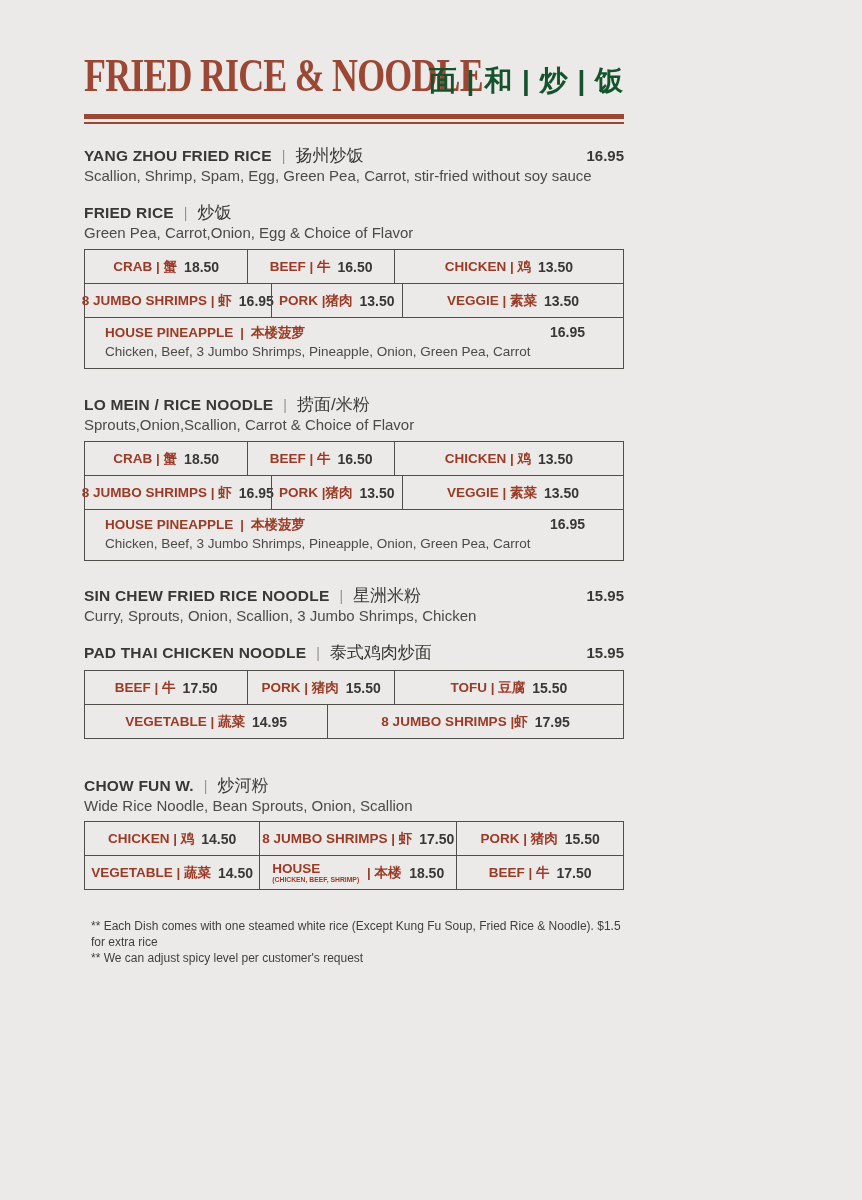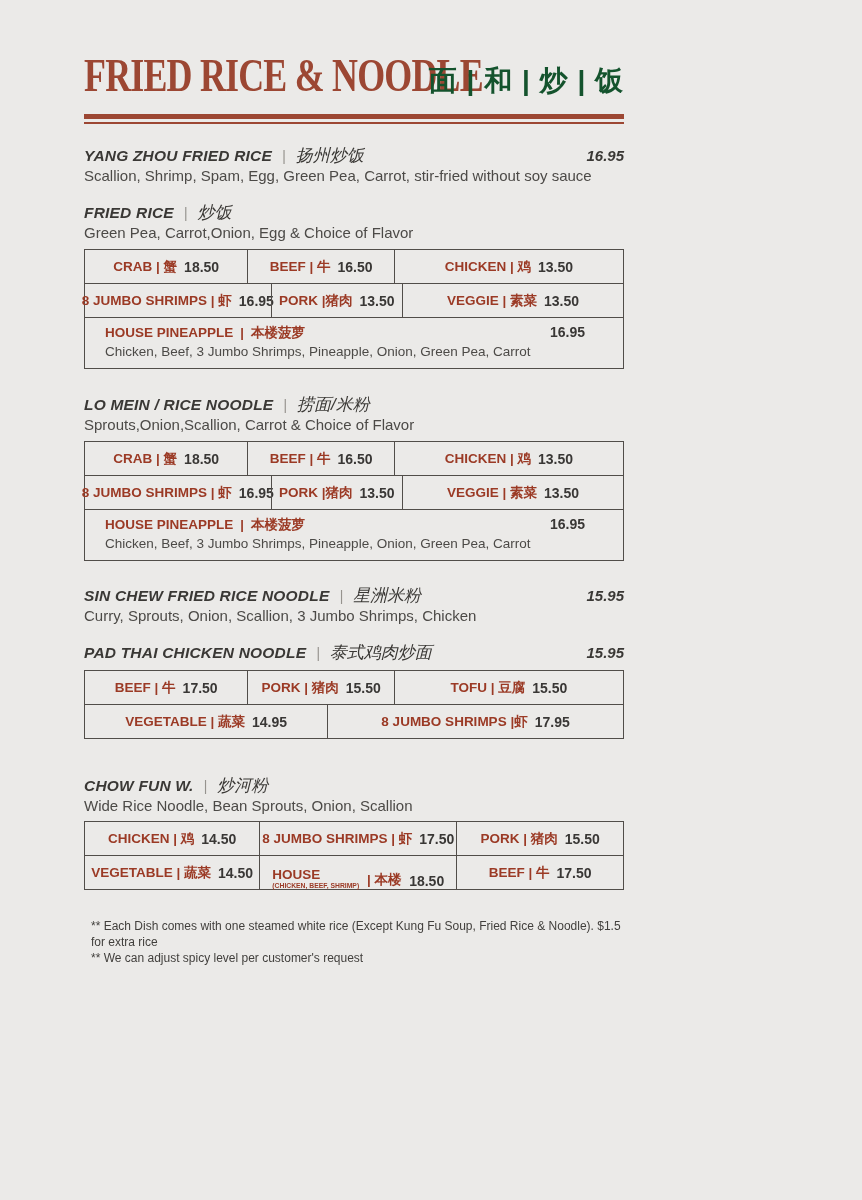--- a/index.html
+++ b/index.html
@@ -23,21 +23,21 @@
   }
   .hdr-zh{
     position:absolute;right:0;bottom:0;
     font-size:28px;font-weight:bold;color:#14532d;letter-spacing:1px;
     line-height:32px;white-space:nowrap;
   }
   .rule-thick{height:5px;background:#9c4733;margin-top:17px;}
   .rule-thin{height:2px;background:#9c4733;margin-top:3px;}
 
   
-  .dish-head{display:flex;align-items:flex-end;line-height:22px;font-style:italic;}
+  .dish-head{display:flex;align-items:flex-end;line-height:22px;}
   .d-en{font-size:15.5px;font-weight:bold;color:#3a3835;letter-spacing:0.2px;white-space:nowrap;}
   .d-sep{color:#96938e;font-size:14px;margin:0 10px;}
   .d-zh{font-size:17px;color:#3a3835;white-space:nowrap;}
   .d-price{margin-left:auto;font-size:15px;font-weight:bold;color:#3a3835;}
   .dish-desc{font-size:15px;color:#4c4a47;line-height:18px;}
 
   
   .mtable{border:1.5px solid #514d49;}
   .trow{display:flex;}
   .trow + .trow{border-top:1.5px solid #514d49;}
@@ -46,21 +46,21 @@
   .red{color:#9b3a25;font-weight:bold;font-size:13.5px;white-space:nowrap;}
   .tprice{color:#393735;font-weight:bold;font-size:14px;white-space:nowrap;}
 
   .pine{display:block;}
   .pine-inner{padding:6px 0 8px 20px;}
   .pine-top{display:flex;align-items:baseline;}
   .pine-sep{color:#9b3a25;font-weight:bold;font-size:13px;margin:0 7px;}
   .pine-price{margin-left:auto;padding-right:38px;}
   .pine-desc{font-size:13.5px;color:#4c4a47;line-height:17px;margin-top:1px;}
 
-  .house-cell{justify-content:space-between;padding:0 12px;align-items:flex-end;}
+  .house-cell{justify-content:space-between;padding:0 12px;}
   .house-name-wrap{display:flex;flex-direction:column;line-height:1.05;}
   .house-sub{font-size:6.8px;color:#9b3a25;font-weight:bold;white-space:nowrap;}
 
   
   .footnotes{margin:28px 0 0 7px;}
   .fn{font-size:12px;color:#413f3c;line-height:16px;}
 </style>
 </head>
 <body>
 

